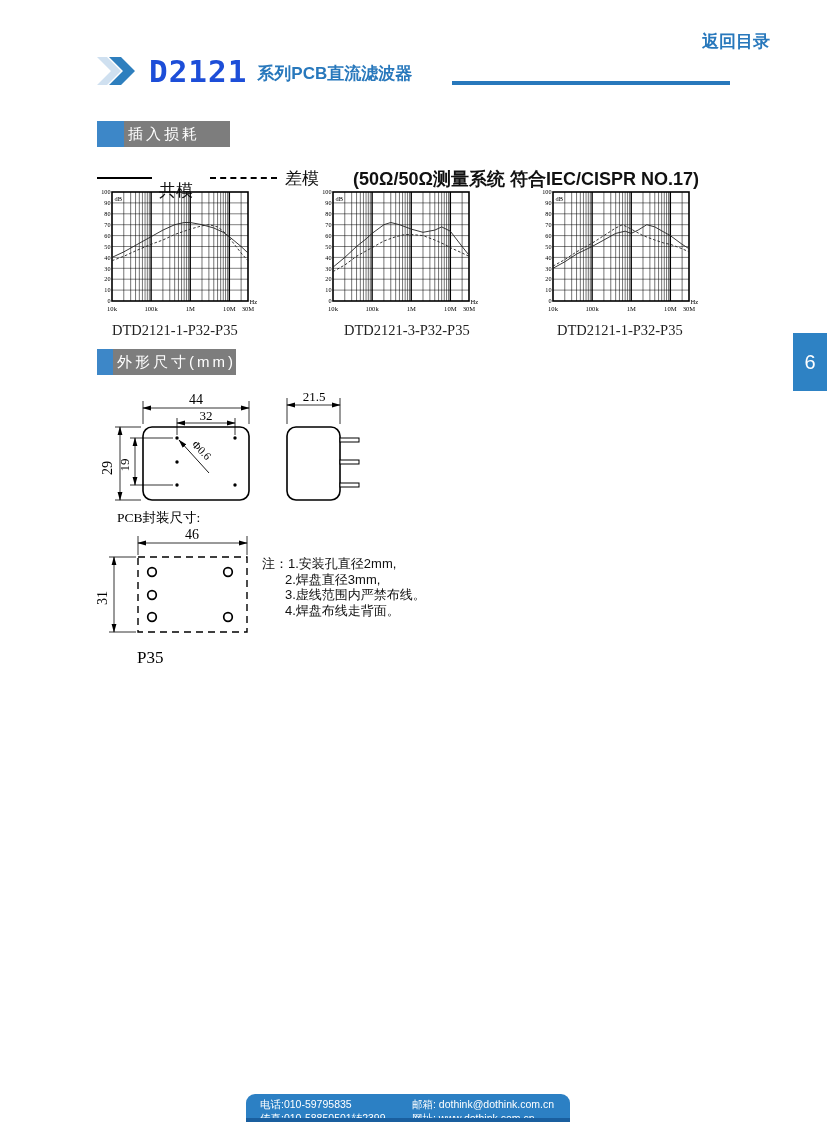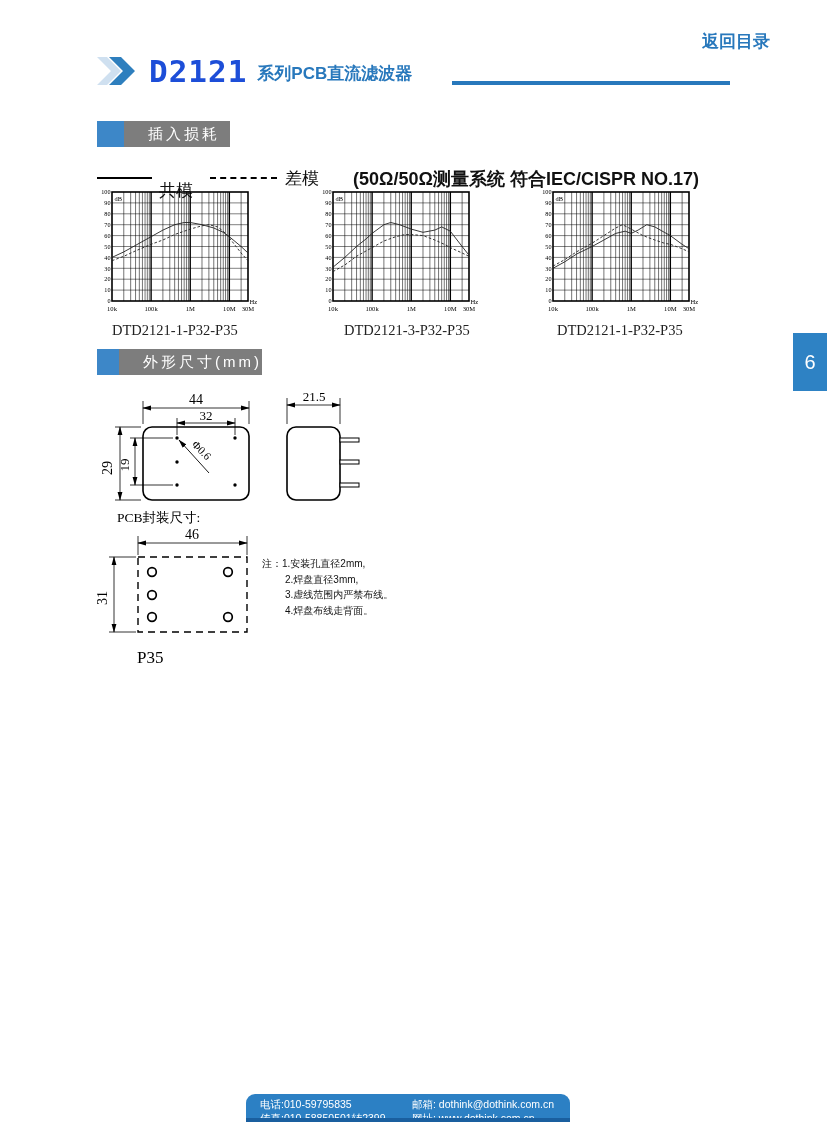--- a/index.html
+++ b/index.html
@@ -11,39 +11,39 @@
   .title-row{position:absolute;left:97px;top:50px;height:38px;display:flex;align-items:flex-end;}
   .title-row .chev{margin-right:6px;margin-bottom:1px;}
   .series{font-family:"DejaVu Sans Mono",monospace;font-size:31px;font-weight:bold;
           color:#1d4ed8;letter-spacing:1px;line-height:34px;}
   .suffix{font-size:17px;font-weight:bold;color:#2878bc;margin-left:10px;margin-bottom:3px;}
   .title-underline{position:absolute;left:452px;top:81px;width:278px;height:4px;background:#2878bc;}
   
   .secbar{position:absolute;left:97px;height:26px;display:flex;}
   .secbar .sq{width:27px;height:26px;background:#3d87c8;}
   .secbar .lbl{flex:1;background:#7d7d7d;color:#fff;font-size:15px;line-height:26px;
-               padding-left:24px;letter-spacing:3px;white-space:nowrap;}
+               padding-left:4px;letter-spacing:3px;white-space:nowrap;}
   
   .legend{position:absolute;left:97px;top:166px;width:660px;height:26px;font-size:17px;color:#111;}
   .legend .sample{position:absolute;top:11px;height:0;}
   .legend .solid{left:0;width:55px;border-top:2px solid #000;}
   .legend .dashed{left:113px;width:67px;border-top:2px dashed #000;}
   .legend .t-common{position:absolute;left:62px;top:13px;}
   .legend .t-diff{position:absolute;left:188px;top:1px;}
   .legend .t-note{position:absolute;left:256px;top:1px;font-size:18px;white-space:nowrap;font-weight:bold;}
   
   .chart{position:absolute;top:187px;width:168px;height:134px;}
   .caption{position:absolute;top:322px;font-family:Liberation Serif, serif;
            font-size:14.5px;color:#222;white-space:nowrap;}
   
   .page-tab{position:absolute;right:0;top:333px;width:34px;height:58px;background:#2e82c4;
             color:#fff;font-size:20px;display:flex;align-items:center;justify-content:center;}
   
   .drawing{position:absolute;left:95px;top:385px;}
-  .notes{position:absolute;left:262px;top:556px;width:140px;font-size:10px;line-height:15.5px;
+  .notes{position:absolute;left:262px;top:556px;width:140px;font-size:13px;line-height:15.5px;
          color:#111;white-space:nowrap;}
   .notes .ind{padding-left:23px;}
   
   .footer{position:absolute;left:246px;top:1094px;width:324px;height:34px;background:#2c80c4;
           border-radius:9px;color:#fff;font-size:10.5px;line-height:13.5px;
           display:flex;box-sizing:border-box;padding:4px 6px 0 14px;}
   .footer .fcol1{width:152px;}
   .footer .fcol2{flex:1;}
   .footer a{color:#fff;text-decoration:underline;cursor:pointer;}
   .footer-strip{position:absolute;left:246px;top:1118px;width:324px;height:4px;background:#1a5f9f;}
@@ -259,21 +259,21 @@
         <polyline points="13.0,81.3 24.8,74.8 36.5,67.1 52.1,59.5 63.9,53.0 75.7,46.4 85.2,44.2 91.2,46.4 98.1,43.1 106.8,37.7 114.8,39.9 124.3,45.3 130.3,48.6 142.1,57.3 149.0,61.7" fill="none" stroke="#222" stroke-width="0.9" stroke-linejoin="round"></polyline>
         <polyline points="13.0,79.1 24.8,72.6 36.5,64.9 52.1,56.2 63.9,48.6 75.7,41.0 82.5,37.7 91.2,42.1 103.0,48.6 114.8,53.0 124.3,56.2 130.3,57.3 142.1,61.7 149.0,64.9" fill="none" stroke="#222" stroke-width="0.9" stroke-linejoin="round" stroke-dasharray="2.6,2"></polyline>
       </svg></div>
 
   <div class="caption" style="left:112px;">DTD2121-1-P32-P35</div>
   <div class="caption" style="left:344px;">DTD2121-3-P32-P35</div>
   <div class="caption" style="left:557px;">DTD2121-1-P32-P35</div>
 
   <div class="page-tab">6</div>
 
-  <div class="secbar" style="top:349px;width:165px;text-align:right;">
+  <div class="secbar" style="top:349px;width:139px;text-align:right;">
     <span class="sq"></span>
     <span class="lbl">外形尺寸(mm)</span>
   </div>
 
   <svg class="drawing" width="392" height="295" viewBox="0 0 392 295">
     <defs>
       <marker id="arw" markerWidth="9" markerHeight="7" refX="8.3" refY="2.5" orient="auto-start-reverse" markerUnits="userSpaceOnUse" viewBox="0 0 9 5">
         <path d="M0,0 L9,2.5 L0,5 z" fill="#000"></path>
       </marker>
     </defs>

